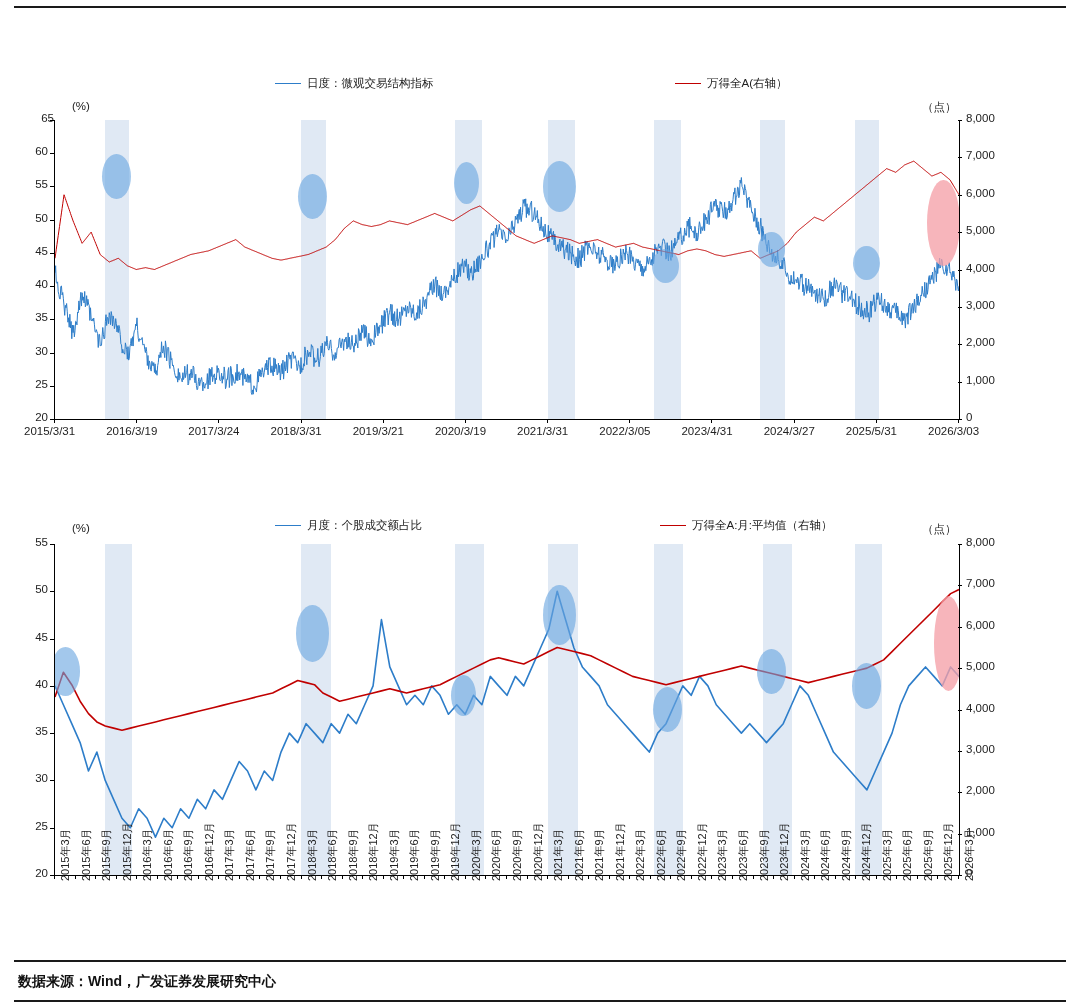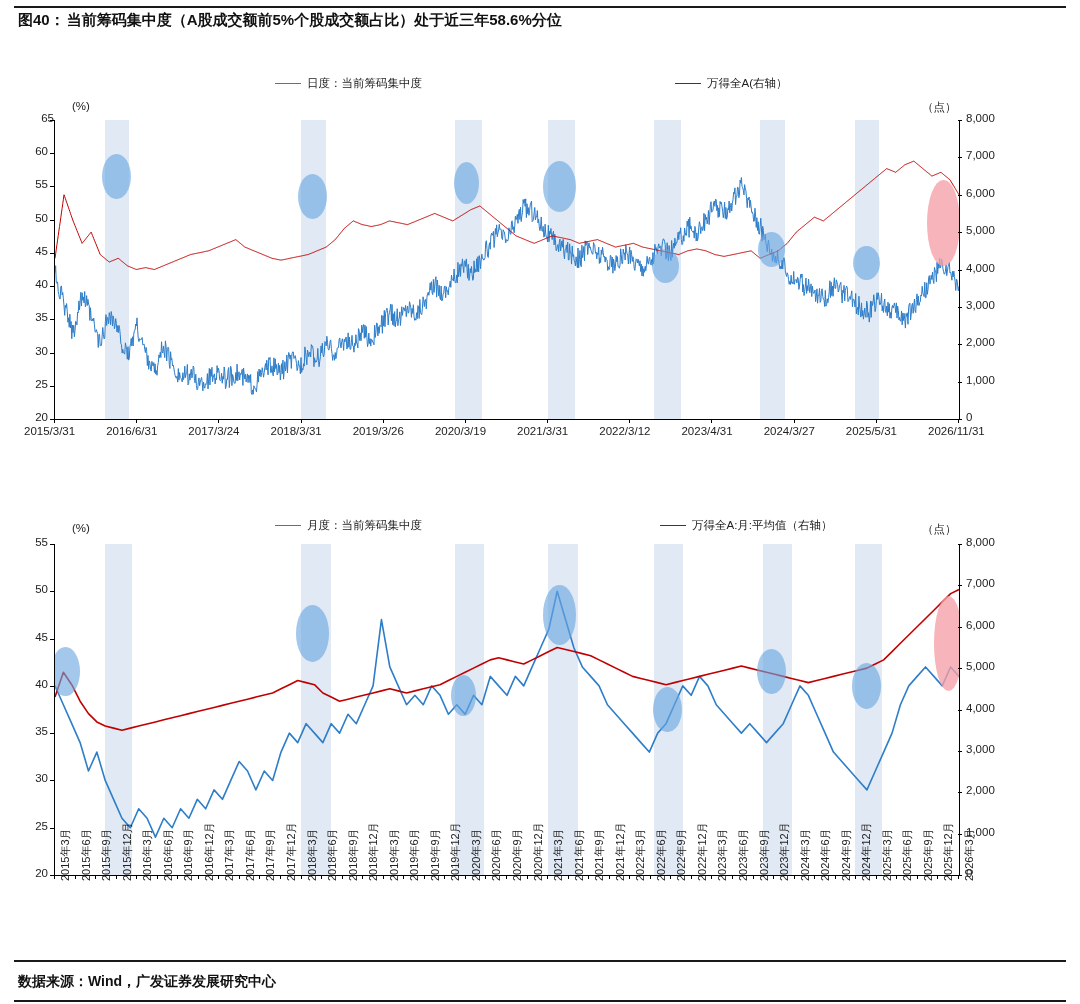--- a/index.html
+++ b/index.html
@@ -68,30 +68,27 @@
   
   .footer-rule{position:absolute;left:14px;top:960px;width:1052px;height:1.5px;background:#1a1a1a;}
   .footer-text{position:absolute;left:18px;top:973px;font-size:14px;font-weight:bold;color:#111;}
   .footer-rule2{position:absolute;left:14px;top:1000px;width:1052px;height:1.5px;background:#1a1a1a;}
 </style>
 </head>
 <body>
 
 <div class="title-bar">
   <div class="title-rule-top"></div>
-  <div class="title-text">
-    <span class="title-num">图40：</span><span>当前筹码集中度（A股成交额前5%个股成交额占比）处于近三年58.6%分位</span>
-  </div>
 </div>
 
 <div class="chart" id="chart1" style="left:0;top:44px;width:1080px;height:420px;">
 
   <div class="legend" id="c1-leg1" style="left:275px;top:32px;">
     <span class="line blue"></span>
-    <span>日度：当前筹码集中度</span>
+    <span>日度：微观交易结构指标</span>
   </div>
   <div class="legend" id="c1-leg2" style="left:675px;top:32px;">
     <span class="line red"></span>
     <span>万得全A(右轴）</span>
   </div>
 
   <div class="unit" style="left:72px;top:56px;">(%)</div>
   <div class="unit" style="left:922px;top:56px;">（点）</div>
 
   <div class="plot" id="c1-plot" style="left:54px;top:76px;width:906px;height:300px;">
@@ -148,49 +145,49 @@
     <div class="ytick-r" style="left: 966px; top: 180.125px;">5,000</div>
     <div style="position: absolute; left: 958px; top: 188.125px; width: 4px; height: 1px; background: rgb(0, 0, 0);"></div>
     <div class="ytick-r" style="left: 966px; top: 142.75px;">6,000</div>
     <div style="position: absolute; left: 958px; top: 150.75px; width: 4px; height: 1px; background: rgb(0, 0, 0);"></div>
     <div class="ytick-r" style="left: 966px; top: 105.375px;">7,000</div>
     <div style="position: absolute; left: 958px; top: 113.375px; width: 4px; height: 1px; background: rgb(0, 0, 0);"></div>
     <div class="ytick-r" style="left: 966px; top: 68px;">8,000</div>
     <div style="position: absolute; left: 958px; top: 76px; width: 4px; height: 1px; background: rgb(0, 0, 0);"></div>
     <div class="xtick" style="left: 24px; top: 381px;">2015/3/31</div>
     <div style="position: absolute; left: 54px; top: 375px; width: 1px; height: 4px; background: rgb(0, 0, 0);"></div>
-    <div class="xtick" style="left: 106.182px; top: 381px;">2016/6/31</div>
+    <div class="xtick" style="left: 106.182px; top: 381px;">2016/3/19</div>
     <div style="position: absolute; left: 136.182px; top: 375px; width: 1px; height: 4px; background: rgb(0, 0, 0);"></div>
     <div class="xtick" style="left: 188.364px; top: 381px;">2017/3/24</div>
     <div style="position: absolute; left: 218.364px; top: 375px; width: 1px; height: 4px; background: rgb(0, 0, 0);"></div>
     <div class="xtick" style="left: 270.545px; top: 381px;">2018/3/31</div>
     <div style="position: absolute; left: 300.545px; top: 375px; width: 1px; height: 4px; background: rgb(0, 0, 0);"></div>
-    <div class="xtick" style="left: 352.727px; top: 381px;">2019/3/26</div>
+    <div class="xtick" style="left: 352.727px; top: 381px;">2019/3/21</div>
     <div style="position: absolute; left: 382.727px; top: 375px; width: 1px; height: 4px; background: rgb(0, 0, 0);"></div>
     <div class="xtick" style="left: 434.909px; top: 381px;">2020/3/19</div>
     <div style="position: absolute; left: 464.909px; top: 375px; width: 1px; height: 4px; background: rgb(0, 0, 0);"></div>
     <div class="xtick" style="left: 517.091px; top: 381px;">2021/3/31</div>
     <div style="position: absolute; left: 547.091px; top: 375px; width: 1px; height: 4px; background: rgb(0, 0, 0);"></div>
-    <div class="xtick" style="left: 599.273px; top: 381px;">2022/3/12</div>
+    <div class="xtick" style="left: 599.273px; top: 381px;">2022/3/05</div>
     <div style="position: absolute; left: 629.273px; top: 375px; width: 1px; height: 4px; background: rgb(0, 0, 0);"></div>
     <div class="xtick" style="left: 681.455px; top: 381px;">2023/4/31</div>
     <div style="position: absolute; left: 711.455px; top: 375px; width: 1px; height: 4px; background: rgb(0, 0, 0);"></div>
     <div class="xtick" style="left: 763.636px; top: 381px;">2024/3/27</div>
     <div style="position: absolute; left: 793.636px; top: 375px; width: 1px; height: 4px; background: rgb(0, 0, 0);"></div>
     <div class="xtick" style="left: 845.818px; top: 381px;">2025/5/31</div>
     <div style="position: absolute; left: 875.818px; top: 375px; width: 1px; height: 4px; background: rgb(0, 0, 0);"></div>
-    <div class="xtick" style="left: 928px; top: 381px;">2026/11/31</div>
+    <div class="xtick" style="left: 928px; top: 381px;">2026/3/03</div>
     <div style="position: absolute; left: 958px; top: 375px; width: 1px; height: 4px; background: rgb(0, 0, 0);"></div>
   </div>
 
 <div class="chart" id="chart2" style="left:0;top:500px;width:1080px;height:440px;">
 
   <div class="legend" id="c2-leg1" style="left:275px;top:18px;">
     <span class="line blue"></span>
-    <span>月度：当前筹码集中度</span>
+    <span>月度：个股成交额占比</span>
   </div>
   <div class="legend" id="c2-leg2" style="left:660px;top:18px;">
     <span class="line red"></span>
     <span>万得全A:月:平均值（右轴）</span>
   </div>
 
   <div class="unit" style="left:72px;top:22px;">(%)</div>
   <div class="unit" style="left:922px;top:22px;">（点）</div>
 
   <div class="plot" id="c2-plot" style="left:54px;top:44px;width:906px;height:332px;">

